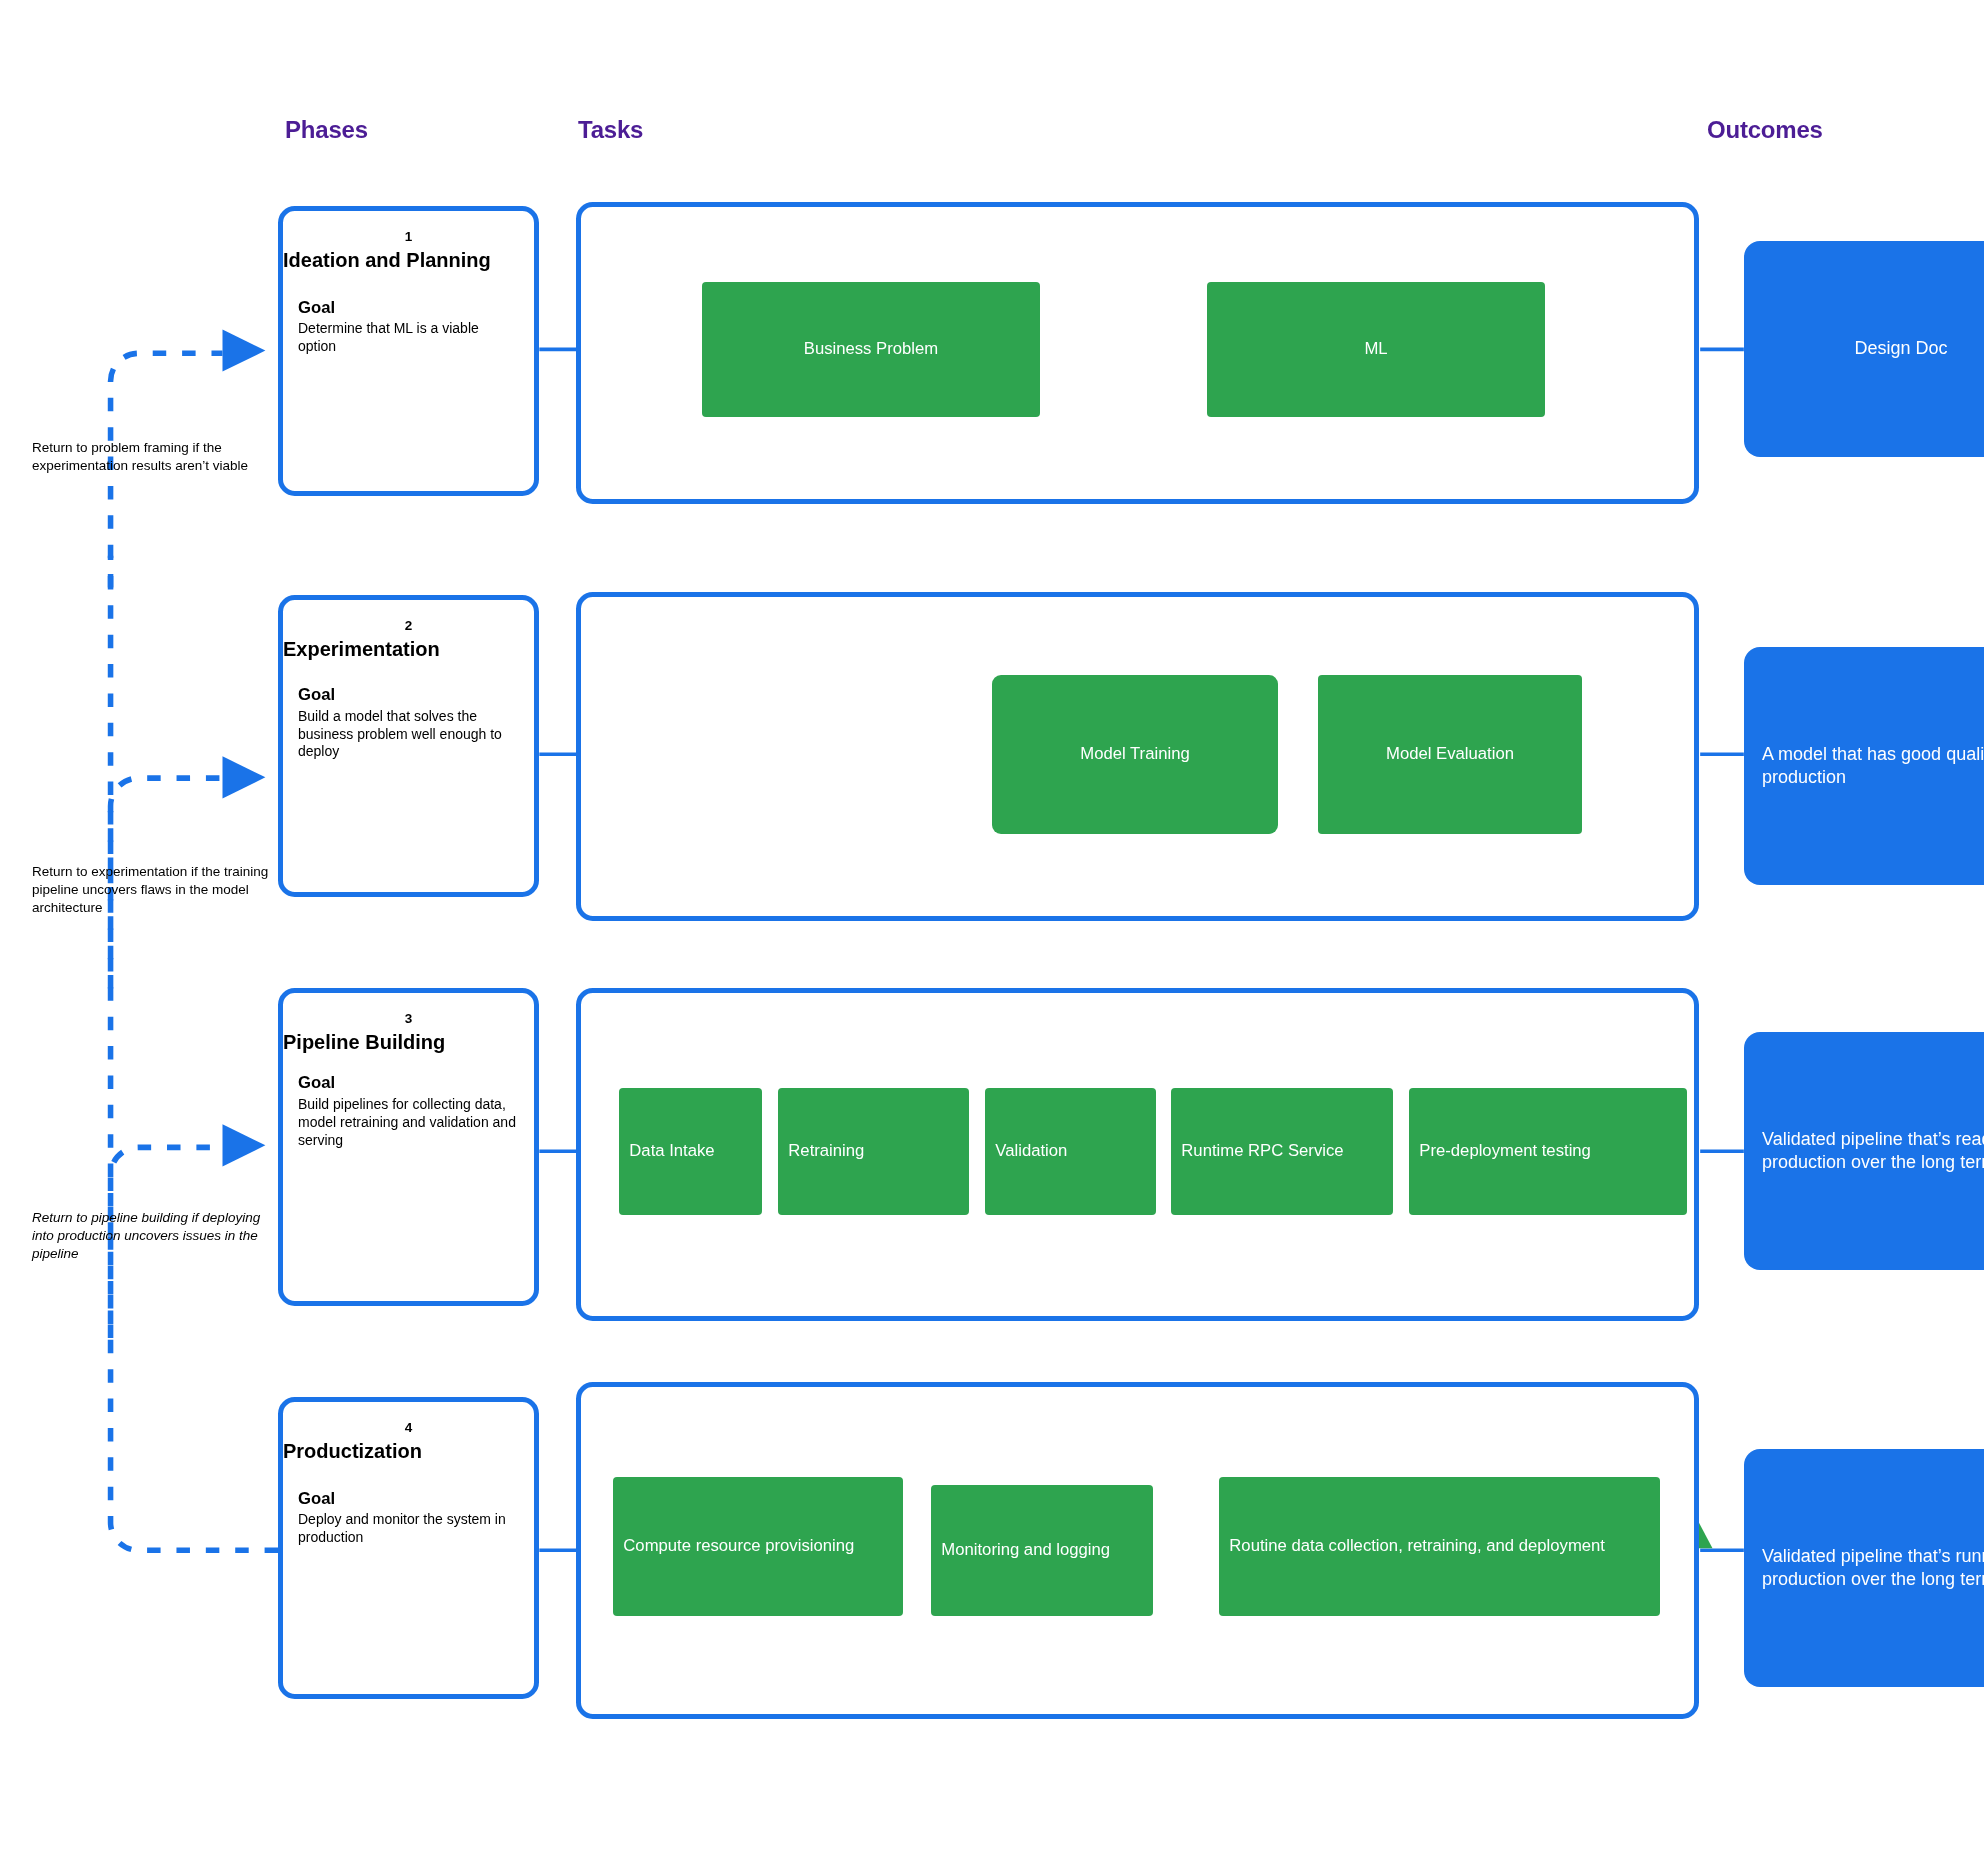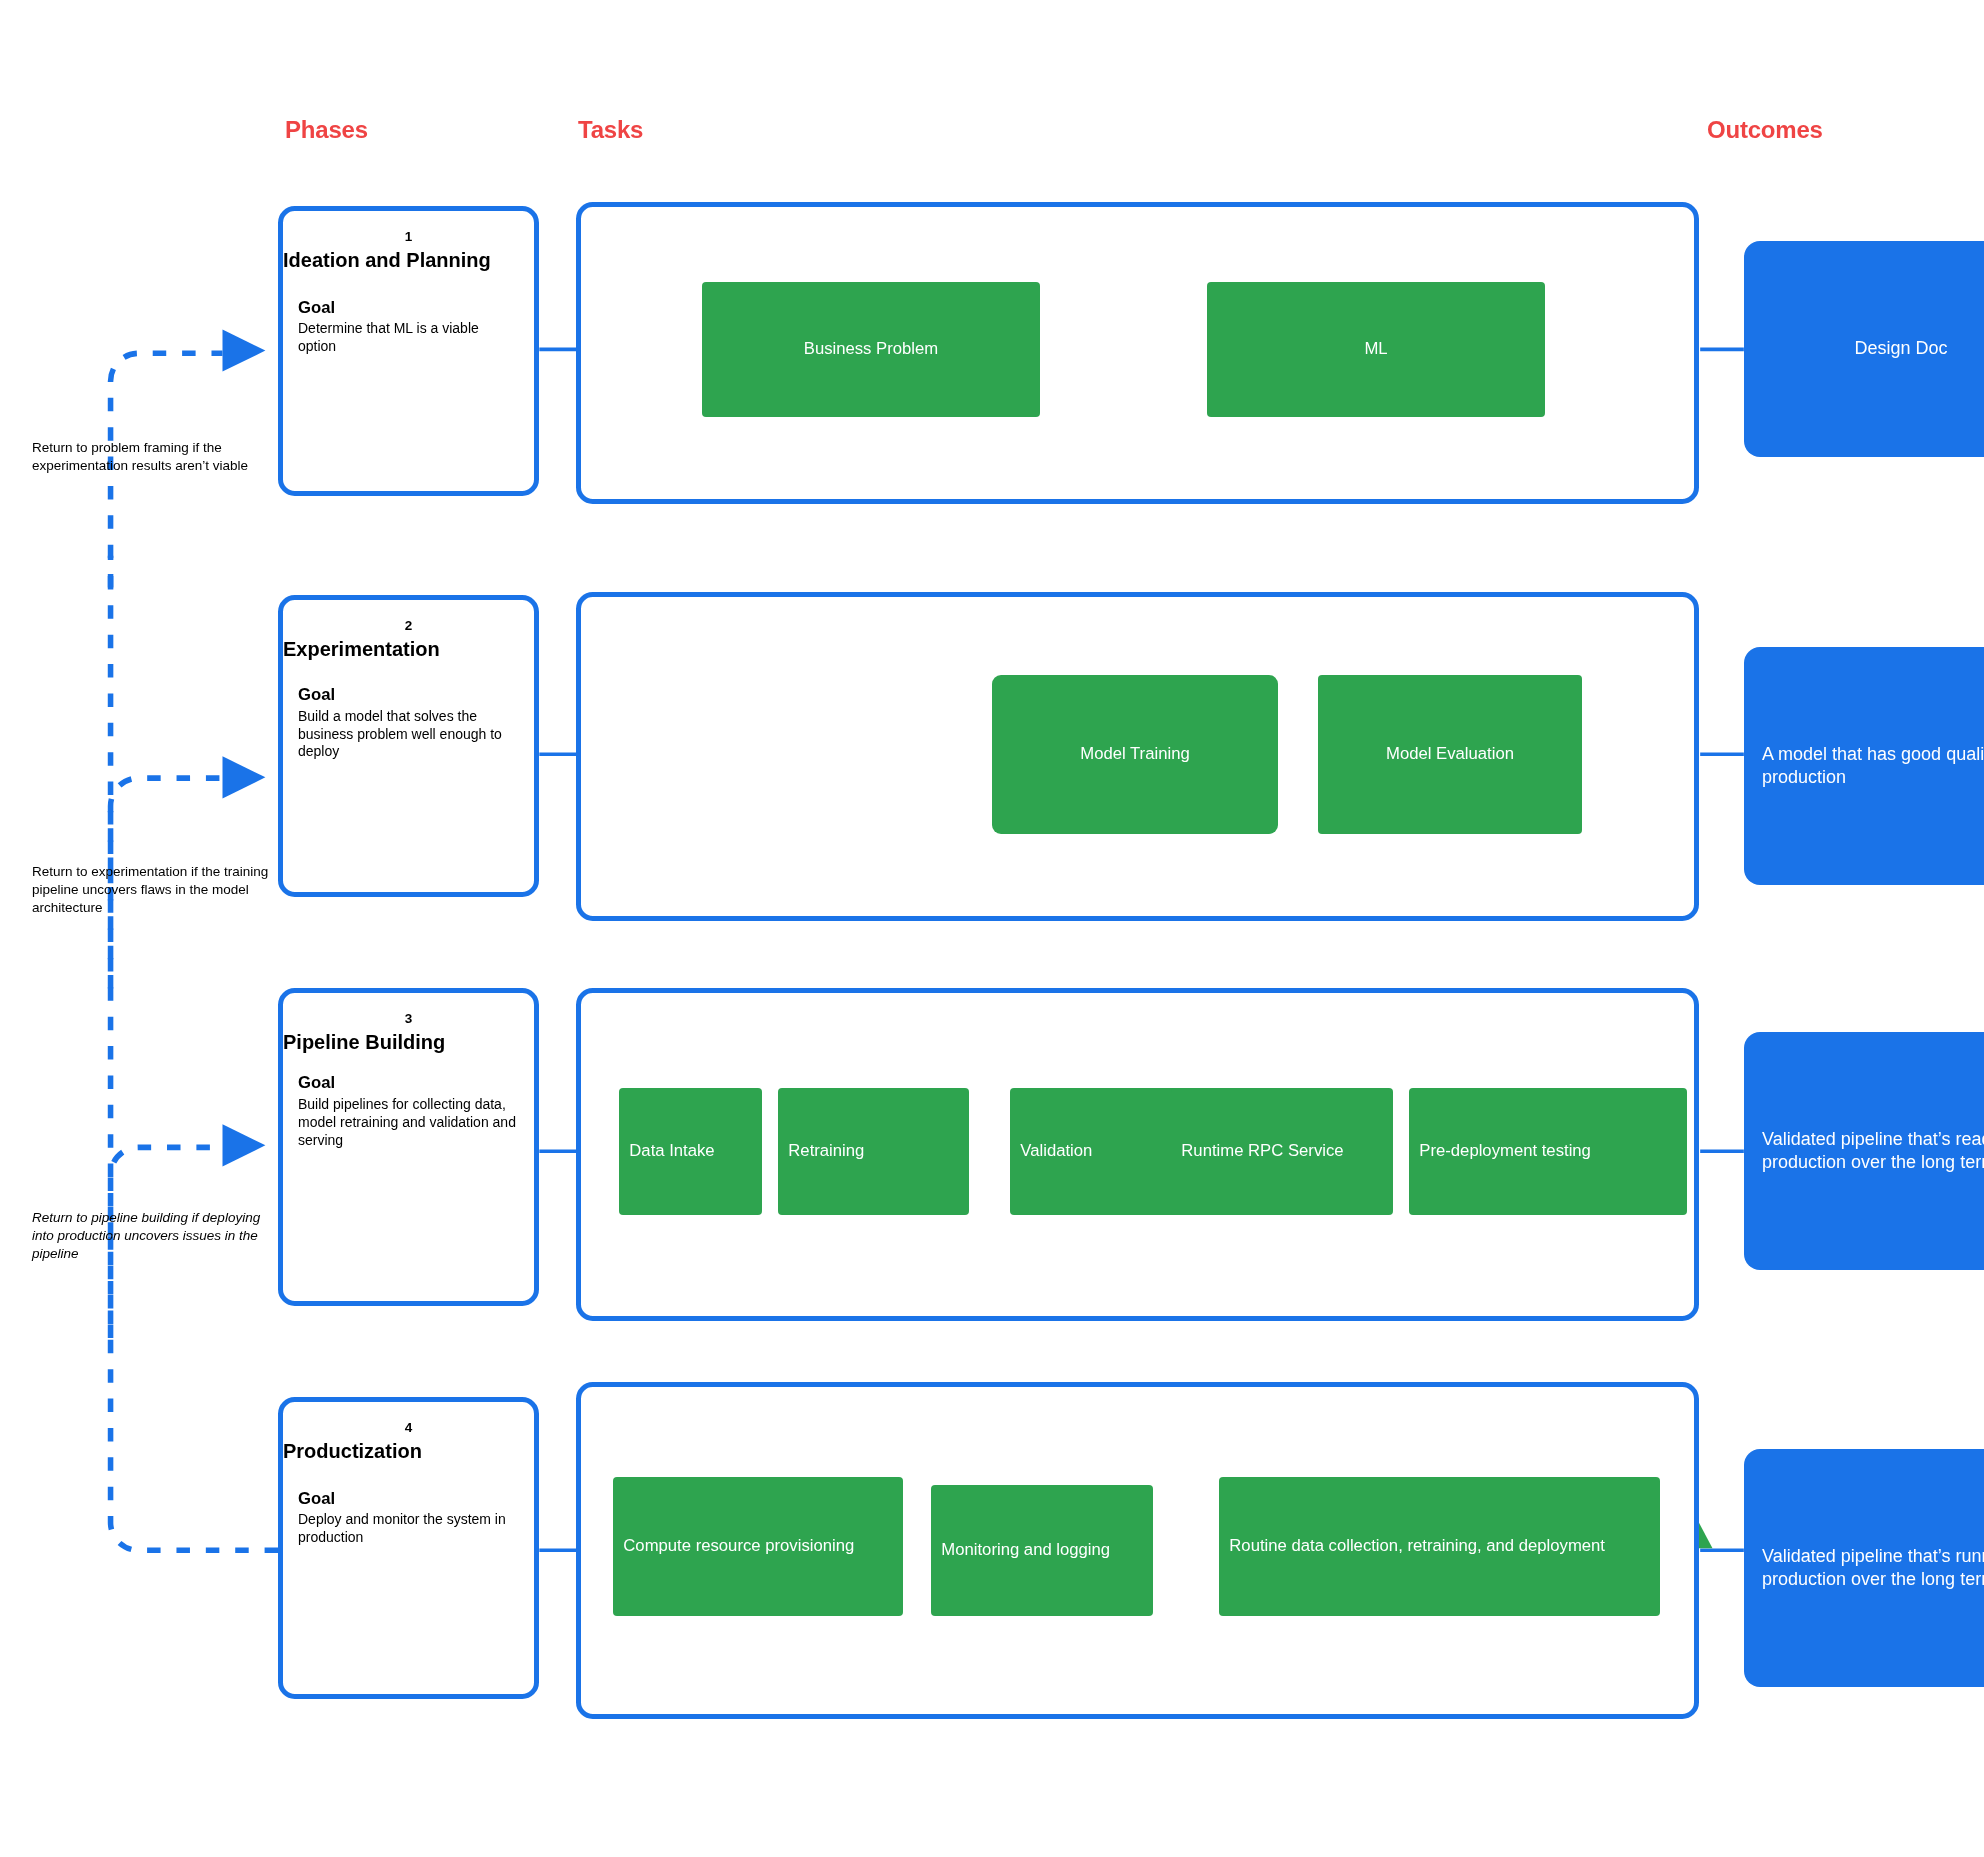--- a/index.html
+++ b/index.html
@@ -1,19 +1,19 @@
 <!DOCTYPE html>
 <html style="font-size:6.4px"><head>
 <meta charset="utf-8">
 <style>
   html,body{margin:0;padding:0;background:#ffffff;}
   body{font-family:"Liberation Sans", sans-serif;color:#202124;}
   #stage{position:relative;width:2253px;height:1858px;background:#fff;overflow:hidden;}
 
-  .col-header{position:absolute;font-size:24px;font-weight:bold;color:#ef4444;letter-spacing:-0.2px;}
+  .col-header{position:absolute;font-size:24px;font-weight:bold;color:#4c1d95;letter-spacing:-0.2px;}
 
   
   .phase-card{position:absolute;box-sizing:border-box;border:5.6px solid #1a73e8;border-radius:16.7px;background:#fff;}
   .phase-num{text-align:center;font-size:13.5px;font-weight:bold;color:#000;}
   .phase-title{text-align:left;font-size:20px;font-weight:bold;color:#000;line-height:1.12;margin-top:5px;}
   .phase-goal-wrap{padding:0 15px;}
   .goal-label{font-size:16.7px;font-weight:bold;color:#000;margin-bottom:2.4px;}
   .goal-text{font-size:14px;color:#000;line-height:1.28;}
 
   
@@ -158,21 +158,21 @@
     <div class="phase-title">Pipeline Building</div>
     <div class="phase-goal-wrap" style="margin-top:20.6px;">
       <div class="goal-label">Goal</div>
       <div class="goal-text">Build pipelines for collecting data, model retraining and validation and serving</div>
     </div>
   </div>
 
   <div class="tasks-box" style="left:576px;top:988px;width:1123px;height:333px;"></div>
   <div class="chip" style="left:619px;top:1088px;width:143px;height:127px;">Data Intake</div>
   <div class="chip" style="left:778px;top:1088px;width:191px;height:127px;">Retraining</div>
-  <div class="chip" style="left:985px;top:1088px;width:171px;height:127px;margin-left:25px;">Validation</div>
+  <div class="chip" style="left:985px;top:1088px;width:171px;height:127px;">Validation</div>
   <div class="chip" style="left:1171px;top:1088px;width:222px;height:127px;">Runtime RPC Service</div>
   <div class="chip" style="left:1409px;top:1088px;width:278px;height:127px;">Pre-deployment testing</div>
 
   <div class="outcome" style="left:1744px;top:1032px;width:314px;height:238px;">Validated pipeline that’s ready for production over the long term</div>
 
   <div class="phase-card" style="left:278px;top:1397px;width:261px;height:302px;padding:17.5px 0 0 0;">
     <div class="phase-num">4</div>
     <div class="phase-title">Productization</div>
     <div class="phase-goal-wrap" style="margin-top:27px;">
       <div class="goal-label">Goal</div>

